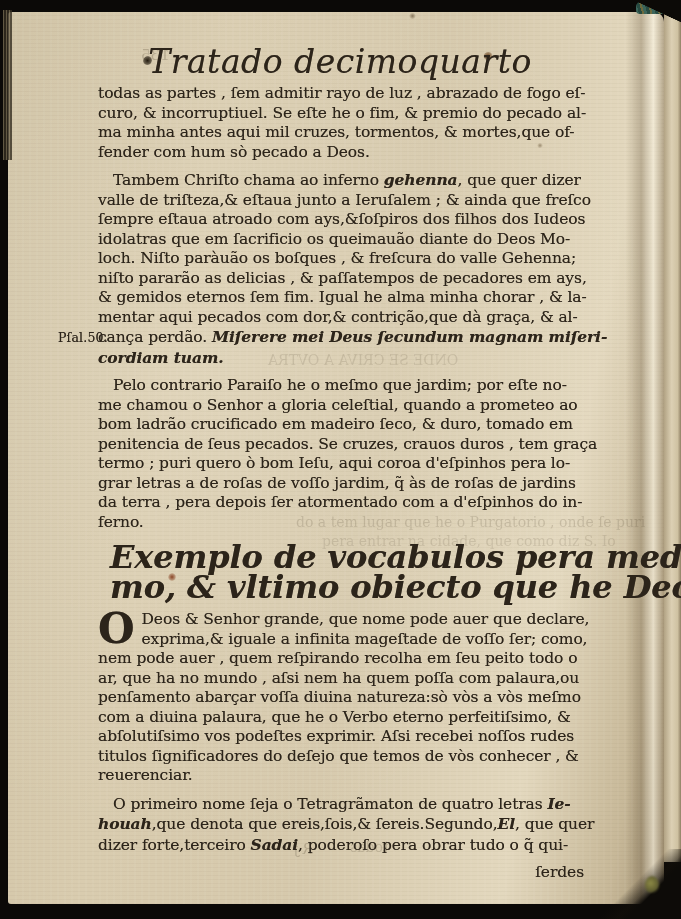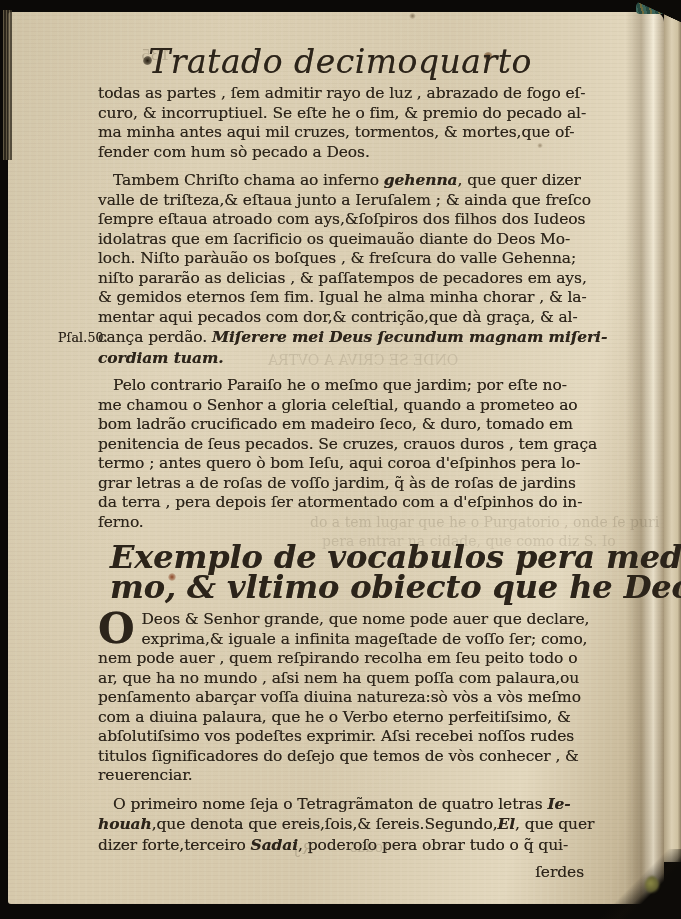--- a/index.html
+++ b/index.html
@@ -111,21 +111,21 @@
 
 <div class="stain s1"></div>
 <div class="stain s2"></div>
 <div class="stain s3"></div>
 <div class="stain s4"></div>
 <div class="stain s5"></div>
 
 <div id="ghost-layer">
     <div class="ghost mir" style="left: 141px; top: 46px; font-size: 15px; opacity: 0.22;">135</div>
     <div class="ghost mir" style="left: 268px; top: 352px; font-size: 14px; opacity: 0.13;">ONDE SE CRIVA A OVTRA</div>
-    <div class="ghost" style="left: 310px; top: 514px; font-size: 14px; opacity: 0.16;">do a tem lugar que he o Purgatorio , onde ſe puri</div>
+    <div class="ghost" style="left: 296px; top: 514px; font-size: 14px; opacity: 0.16;">do a tem lugar que he o Purgatorio , onde ſe puri</div>
     <div class="ghost" style="left: 322px; top: 533px; font-size: 14px; opacity: 0.13;">pera entrar na cidade, que como diz S. Io</div>
     <div class="ghost mir" style="left: 294px; top: 841px; font-size: 14px; opacity: 0.22;">R j</div>
     <div class="ghost mir" style="left: 350px; top: 839px; font-size: 14px; opacity: 0.18;">todas</div>
   </div>
 
 <div id="running-title" class="ink">Tratado decimoquarto</div>
 
 <div id="marginal-note" class="ink">Pſal.50.</div>
 
 <div id="text-block" class="ink">
@@ -146,21 +146,21 @@
       <div class="line"><span>&amp; gemidos eternos ſem fim. Igual he alma minha chorar , &amp; la-</span></div>
       <div class="line"><span>mentar aqui pecados com dor,&amp; contrição,que dà graça, &amp; al-</span></div>
       <div class="line"><span>cança perdão. </span><span class="it">Miſerere mei Deus ſecundum magnam miſeri-</span></div>
       <div class="line"><span class="it">cordiam tuam.</span></div>
     </div>
     <div class="para indent">
       <div class="line"><span>Pelo contrario Paraiſo he o meſmo que jardim; por eſte no-</span></div>
       <div class="line"><span>me chamou o Senhor a gloria celeſtial, quando  a prometeo ao</span></div>
       <div class="line"><span>bom ladrão crucificado  em madeiro ſeco, &amp; duro, tomado em</span></div>
       <div class="line"><span>penitencia  de ſeus pecados.  Se cruzes, crauos duros , tem graça</span></div>
-      <div class="line"><span>termo ; antes quero ò bom Ieſu, aqui  coroa d'eſpinhos pera lo-</span></div>
+      <div class="line"><span>termo ; puri quero ò bom Ieſu, aqui  coroa d'eſpinhos pera lo-</span></div>
       <div class="line"><span>grar letras  a de roſas de voſſo jardim, q̃ às  de roſas de jardins</span></div>
       <div class="line"><span>da terra , pera depois ſer atormentado com a d'eſpinhos do in-</span></div>
       <div class="line"><span>ferno.</span></div>
     </div>
     <div class="heading">
       <div class="hline"><span class="it">Exemplo de vocabulos pera meditar no ſupre-</span></div>
       <div class="hline"><span class="it">mo, &amp; vltimo obiecto que he Deos.</span></div>
     </div>
     <div class="para">
       <div class="line"><span class="dropcap">O</span><span>Deos &amp; Senhor grande, que nome pode auer que declare,</span></div>

